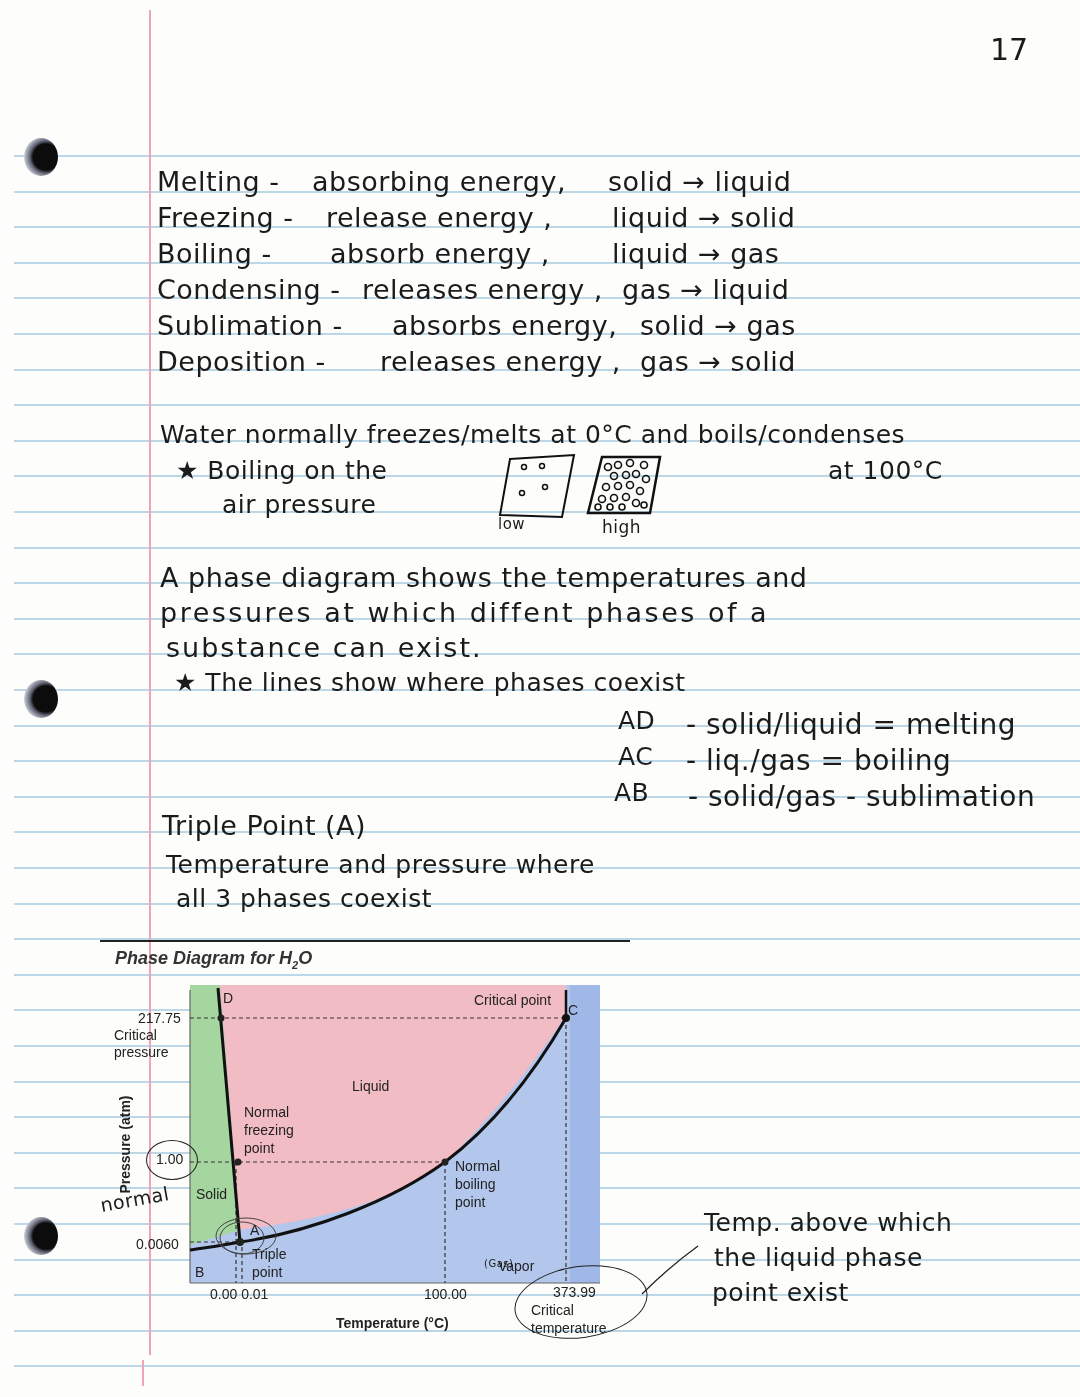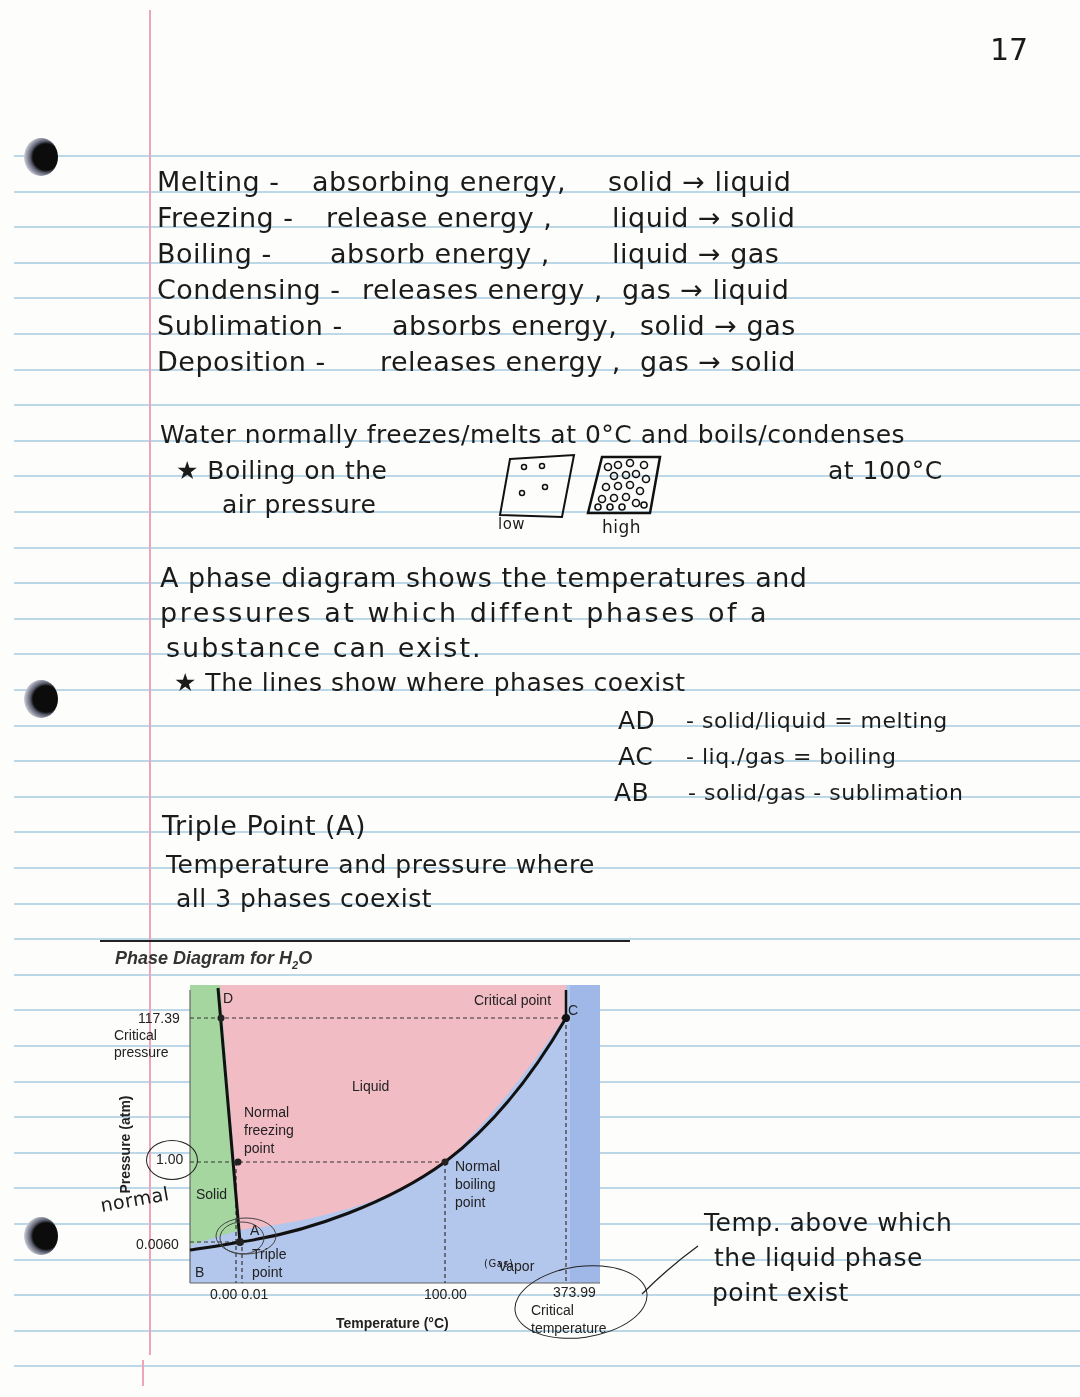--- a/index.html
+++ b/index.html
@@ -5,21 +5,21 @@
   html,body{margin:0;padding:0;}
   body{width:1080px;height:1397px;position:relative;overflow:hidden;background:#fdfdfb;
     font-family:"DejaVu Sans",sans-serif;color:#1a1a1a;}
   .line{position:absolute;left:14px;width:1066px;height:1.5px;background:#bcd7e7;}
   .margin{position:absolute;left:149px;top:10px;width:2px;height:1345px;background:#f0a4b8;}
   .hole{position:absolute;left:24px;width:34px;height:38px;border-radius:50%;
     background:radial-gradient(circle at 65% 50%, #0c0c0c 0 45%, #5d6070 55%, #c9cbd6 75%, transparent 78%);}
   .hw{position:absolute;font-family:"DejaVu Sans",sans-serif;color:#1b1b1b;white-space:nowrap;letter-spacing:0.5px;}
   .big{font-size:27px;}
   .mid{font-size:25px;}
-  .sm{font-size:22px;}
+  .sm{font-size:28px;}
   .pagenum{position:absolute;left:990px;top:32px;font-size:30px;font-family:"DejaVu Sans",sans-serif;}
   .u{text-underline-offset:5px;}
   .chart-wrap{position:absolute;left:100px;top:940px;width:530px;height:400px;}
   .chart-title{position:absolute;left:15px;top:8px;font-family:"Liberation Sans",sans-serif;font-weight:bold;font-style:italic;font-size:18px;color:#333;}
   .chart-topline{position:absolute;left:0;top:0;width:530px;height:2px;background:#222;}
   .lbl{position:absolute;font-family:"Liberation Sans",sans-serif;font-size:14px;color:#222;white-space:nowrap;line-height:17px;}
   .lbl.b{font-weight:bold;}
   .bub{position:absolute;border:1.5px solid #222;border-radius:50%;}
 </style>
 </head>
@@ -220,21 +220,21 @@
   <div class="lbl" style="left:355px;top:218px">Normal</div>
   <div class="lbl" style="left:355px;top:236px">boiling</div>
   <div class="lbl" style="left:355px;top:254px">point</div>
   <div class="lbl" style="left:150px;top:282px">A</div>
   <div class="lbl" style="left:95px;top:324px">B</div>
   <div class="lbl" style="left:152px;top:306px">Triple</div>
   <div class="lbl" style="left:152px;top:324px">point</div>
   <div class="lbl" style="left:398px;top:318px">Vapor</div>
   <div class="hw" style="left:384px;top:318px;font-size:10px">(Gas)</div>
 
-  <div class="lbl" style="left:38px;top:70px">117.39</div>
+  <div class="lbl" style="left:38px;top:70px">217.75</div>
   <div class="lbl" style="left:14px;top:87px;white-space:pre-line">Critical
 pressure</div>
   <div class="lbl b" style="left:-24px;top:196px;transform:rotate(-90deg);transform-origin:center">Pressure (atm)</div>
   <div class="bub" style="left:46px;top:200px;width:50px;height:38px"></div>
   <div class="lbl" style="left:56px;top:211px">1.00</div>
   <div class="hw" style="left:0px;top:248px;font-size:19px;transform:rotate(-10deg)">normal</div>
   <div class="lbl" style="left:36px;top:296px">0.0060</div>
 
   <div class="lbl" style="left:110px;top:346px">0.00 0.01</div>
   <div class="lbl" style="left:324px;top:346px">100.00</div>

